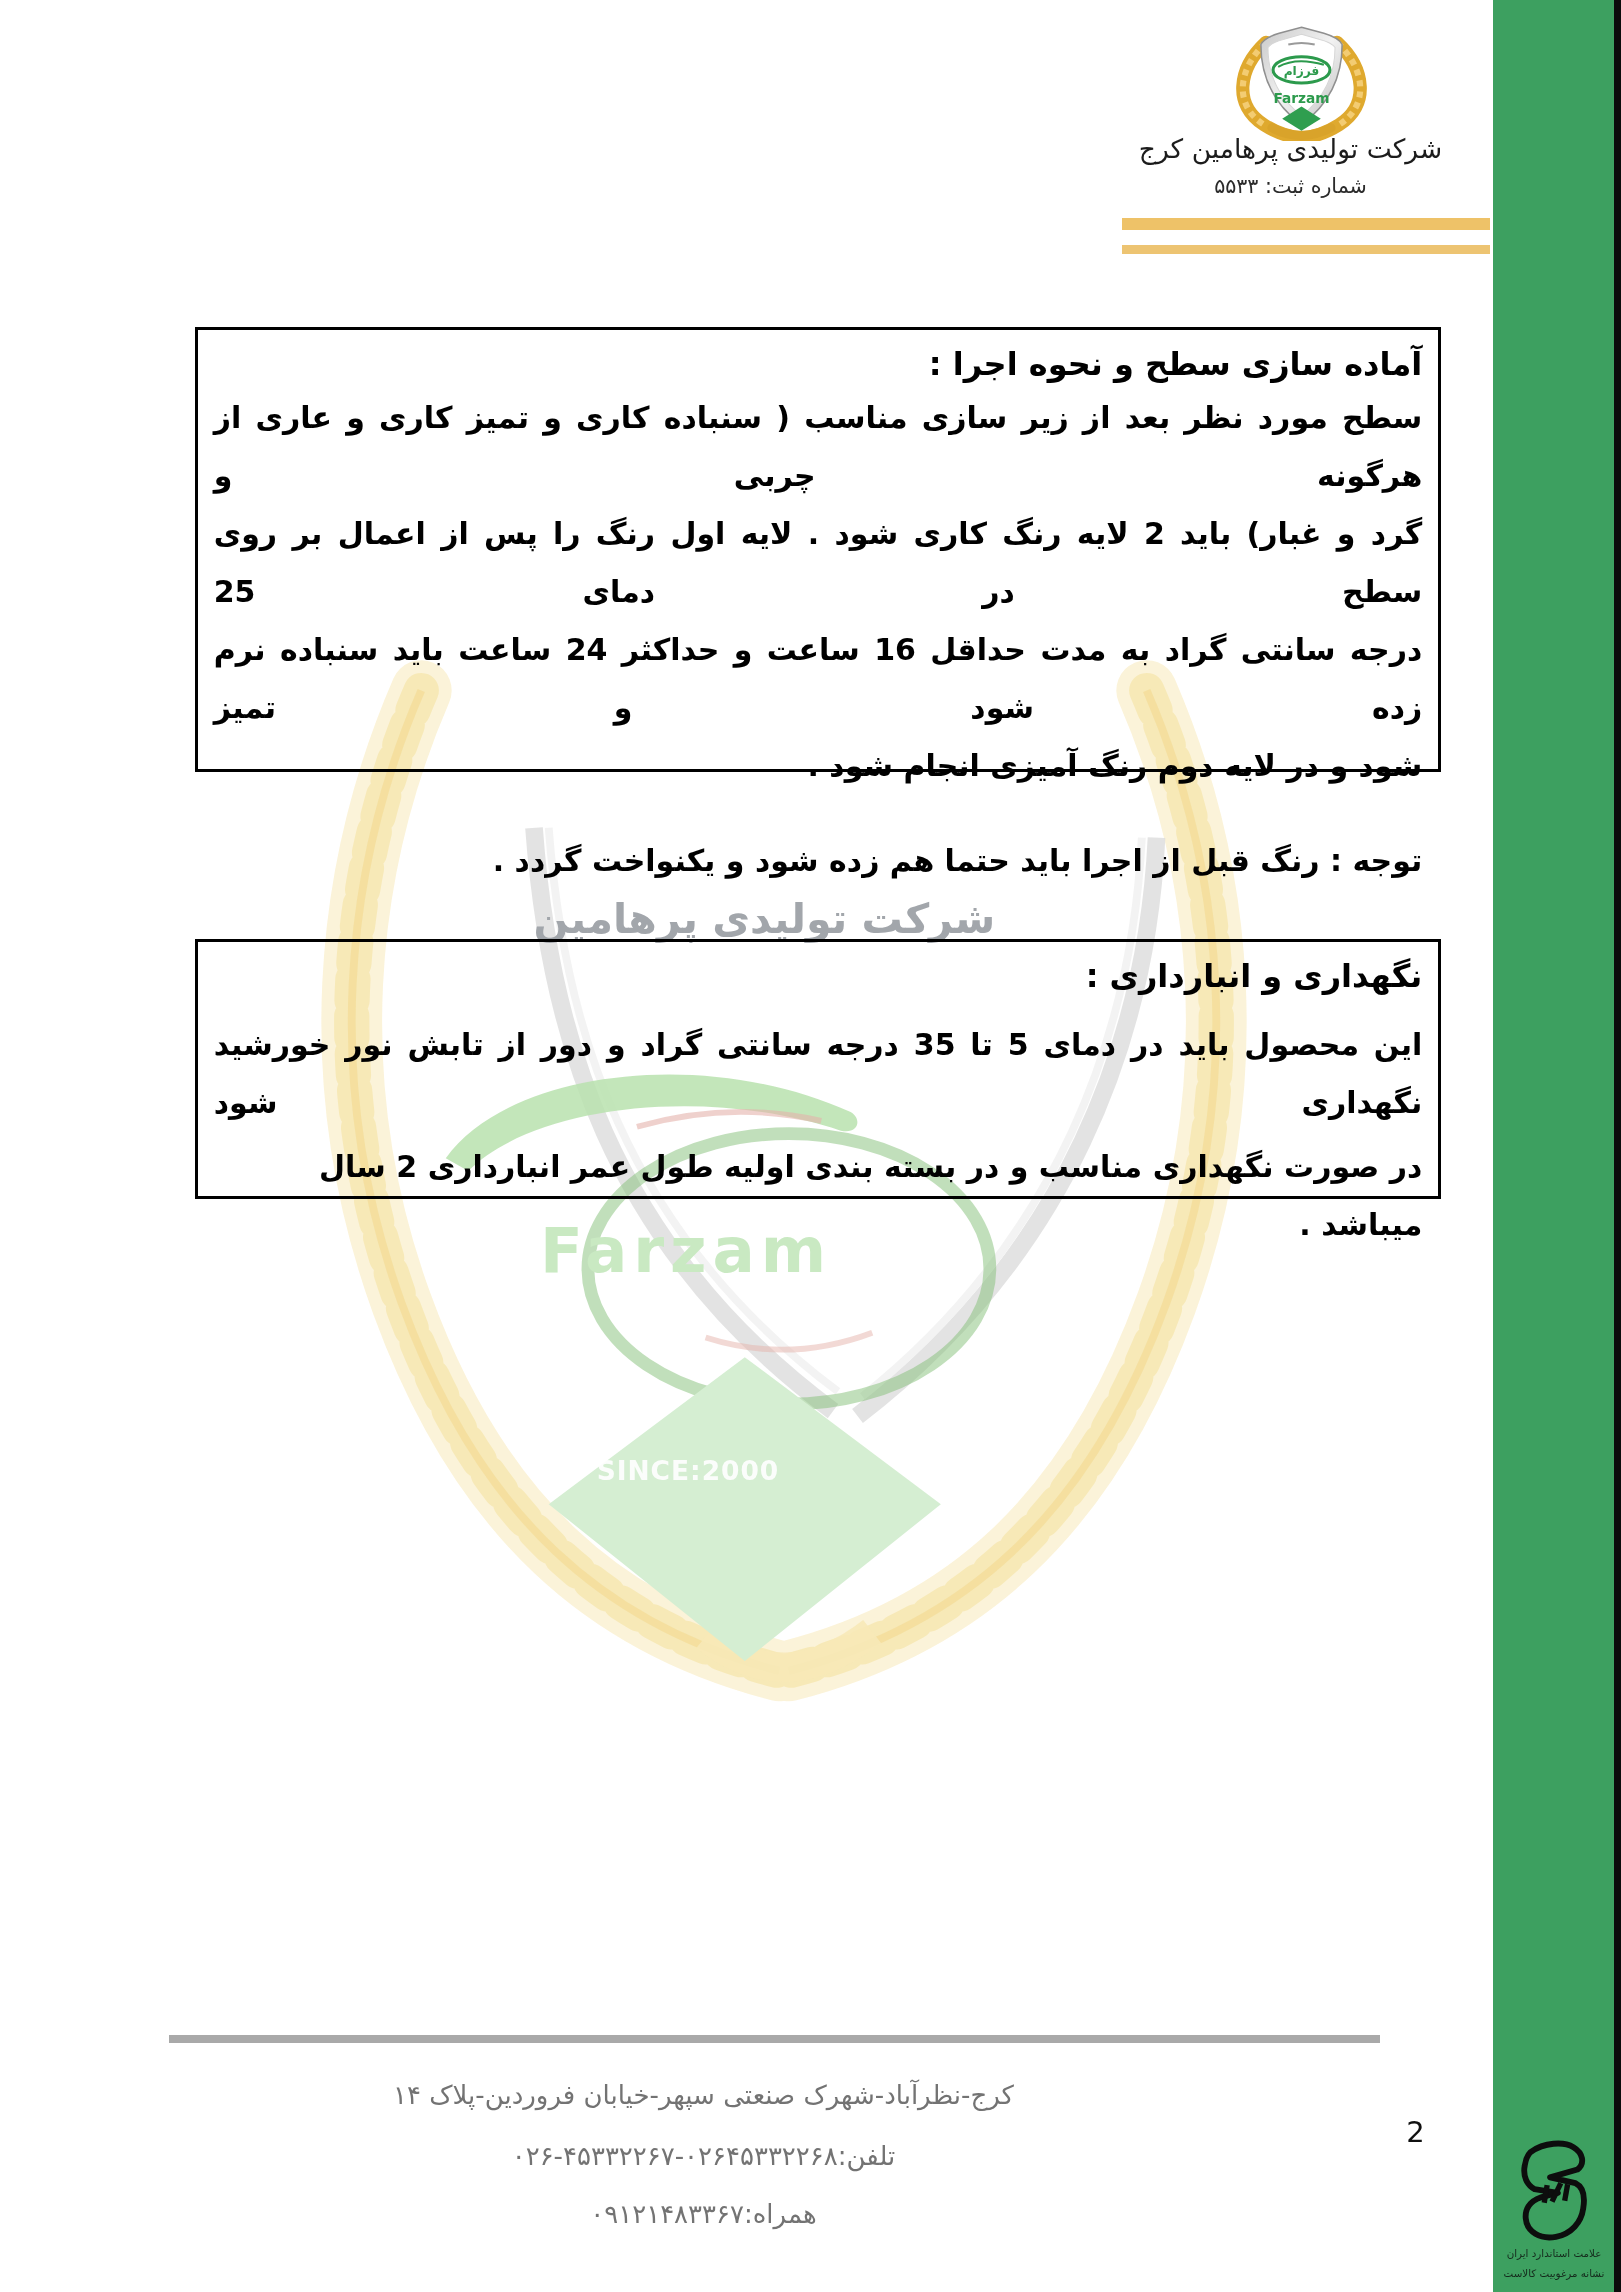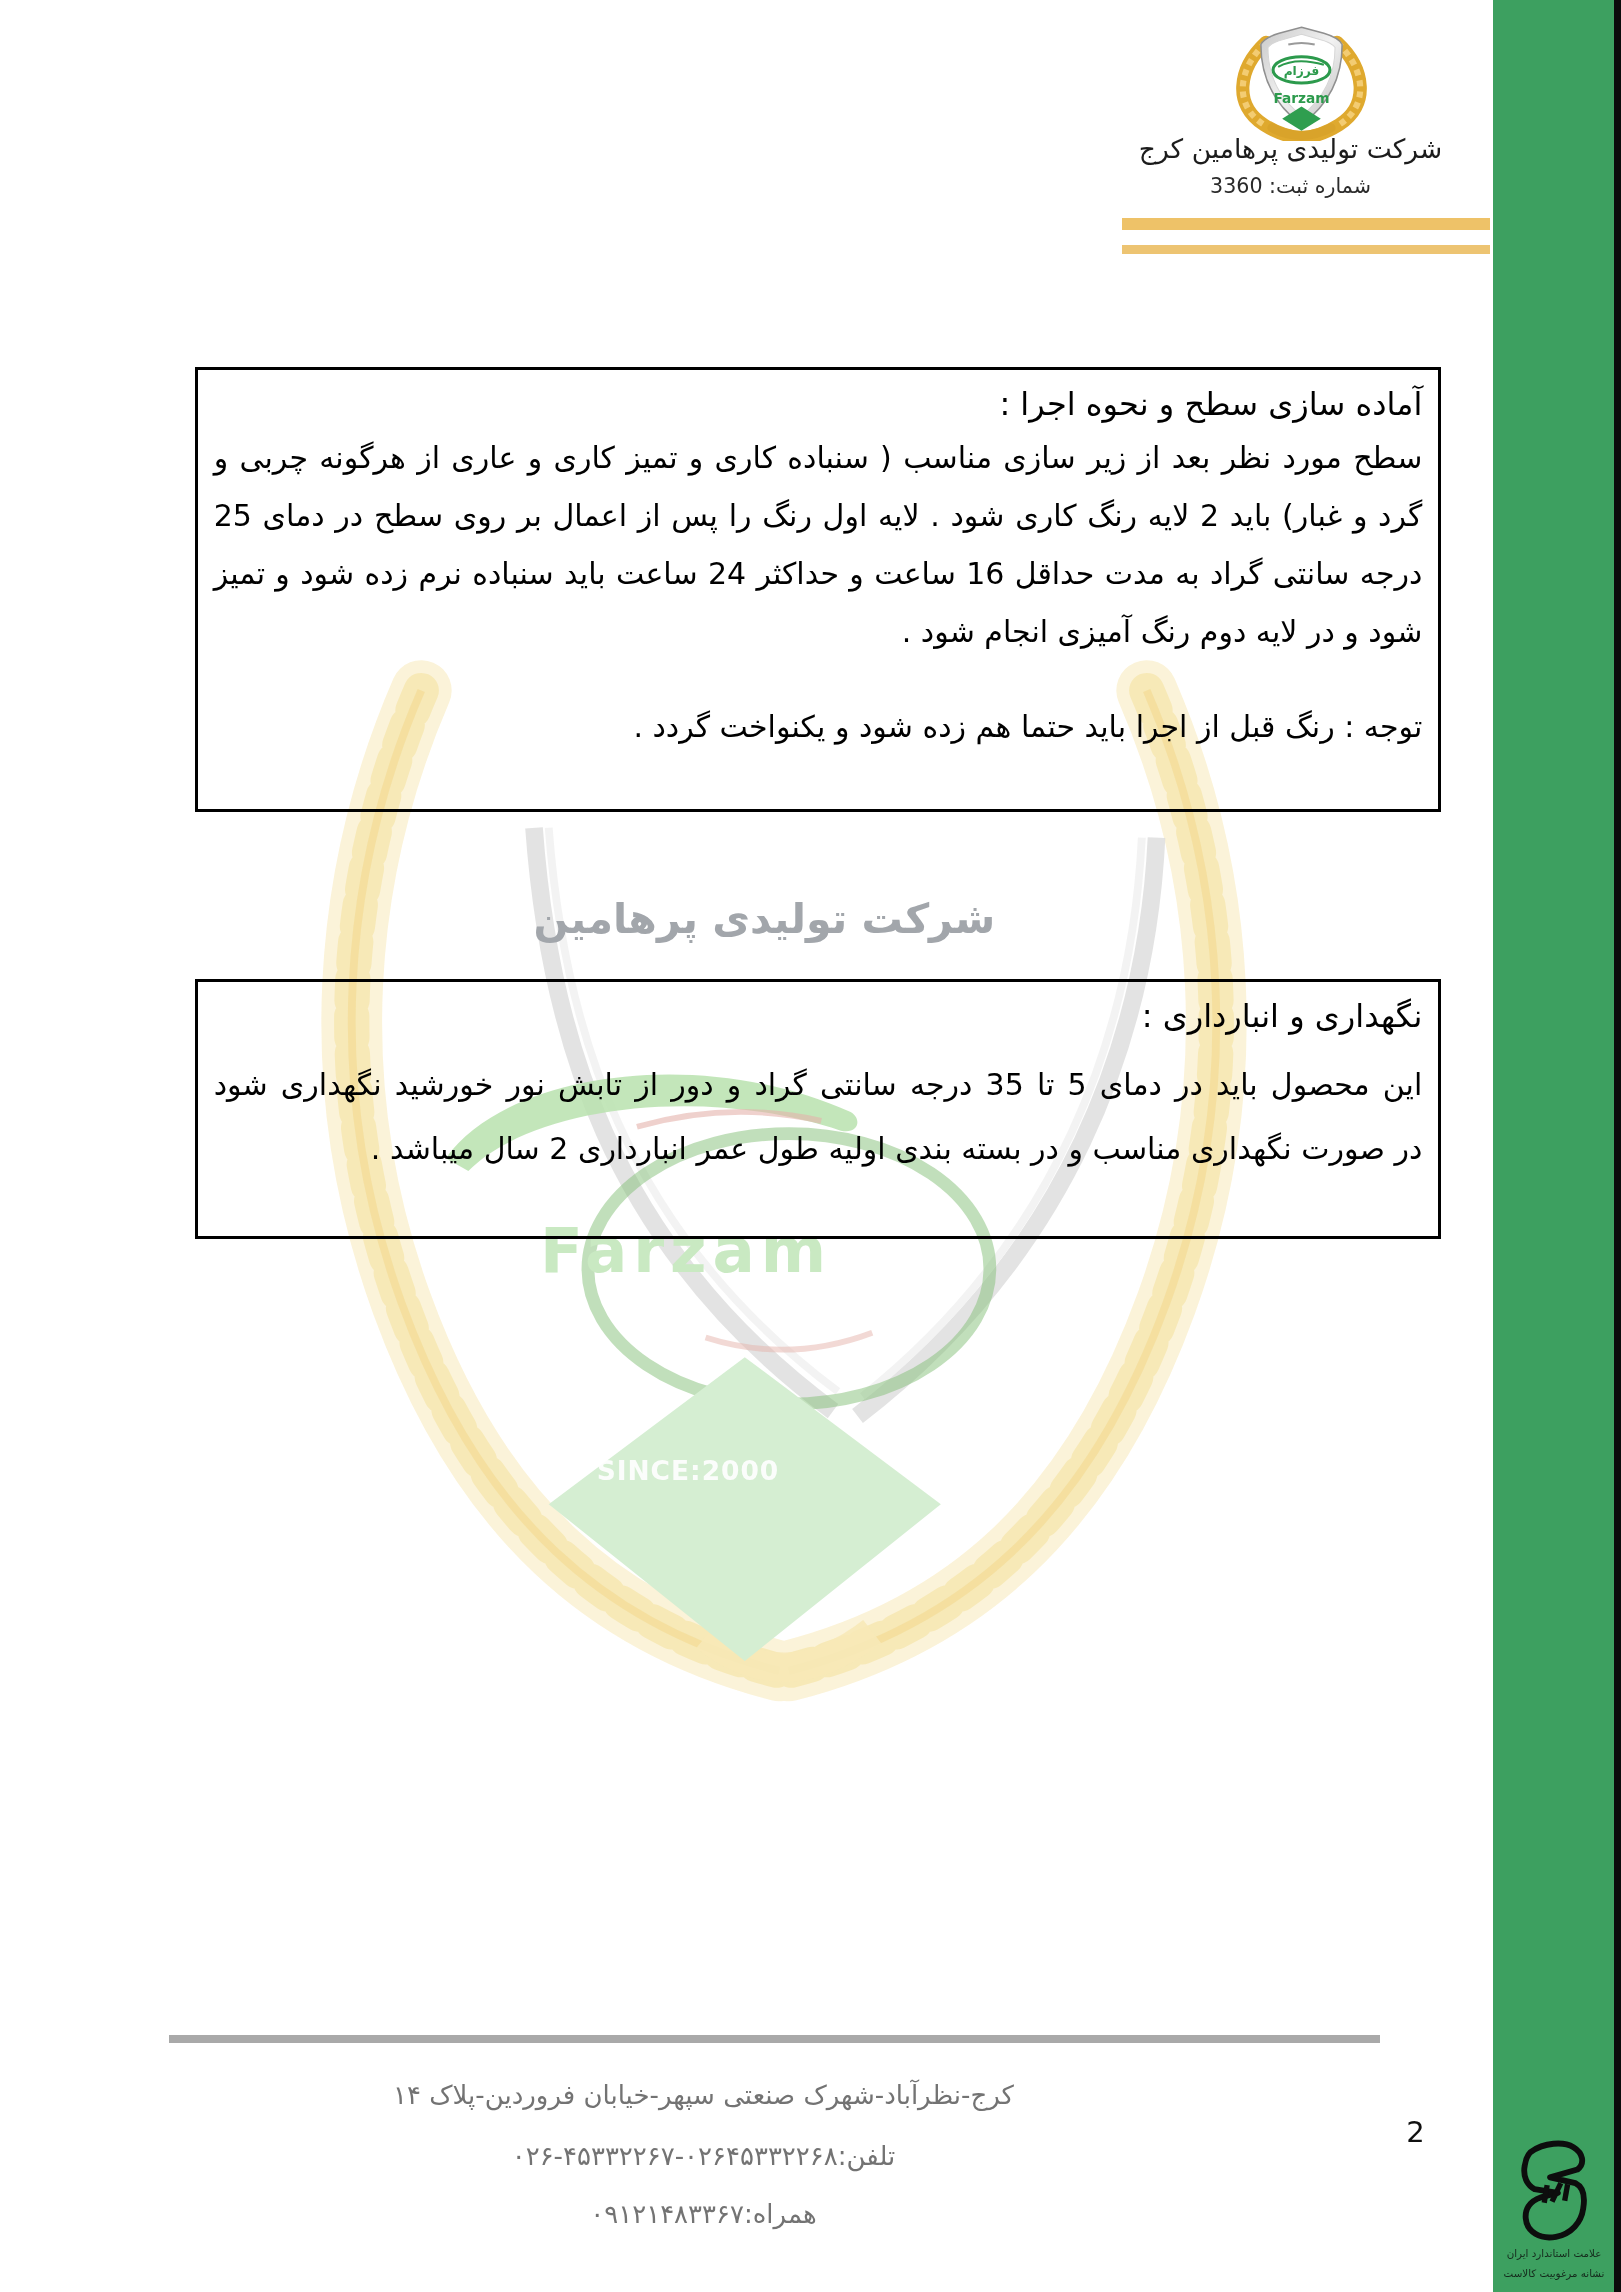--- a/index.html
+++ b/index.html
@@ -19,21 +19,21 @@
     direction:rtl;font-size:20.6px;color:#2b2b2b;}
   .gold-bar{position:absolute;left:1122px;width:368px;background:#eec268;}
   .gold-bar.b1{top:218px;height:11.8px;}
   .gold-bar.b2{top:245px;height:8.8px;background:#edc472;}
 
   
   .watermark{position:absolute;left:284px;top:617px;width:1000px;height:1147px;z-index:0;}
 
   
   .box{position:absolute;left:195px;width:1246px;border:3.9px solid #000;background:transparent;
-    box-sizing:border-box;direction:rtl;color:#000;font-weight:normal;padding:9.8px 15.7px;z-index:2;margin-top:40px;}
+    box-sizing:border-box;direction:rtl;color:#000;font-weight:bold;padding:9.8px 15.7px;z-index:2;}
   .box-prep{top:327px;height:445px;}
   .box-pack{top:778px;height:151px;}
   .box-store{top:939px;height:260px;}
   .box-title{font-size:32px;line-height:49px;text-align:right;}
   .bline{font-size:30px;line-height:58px;text-align:right;}
   .just{text-align:justify;text-align-last:justify;}
   .note-line{margin-top:37px;}
   .pack-row{display:flex;direction:rtl;margin-top:13.7px;padding-right:137px;gap:139px;
     font-size:30px;line-height:49px;}
   .store-l1{margin-top:15.7px;}
@@ -85,21 +85,21 @@
       <path d="M62,30 Q75,27 88,30" fill="none" stroke="#9a9a9a" stroke-width="2"></path>
       <ellipse cx="75" cy="55" rx="28" ry="13" fill="#ffffff" stroke="#2c9a4c" stroke-width="3"></ellipse>
       <path d="M52,52 Q70,42 97,50" fill="none" stroke="#2c9a4c" stroke-width="2"></path>
       <text x="75" y="60" text-anchor="middle" font-size="12" font-weight="bold" fill="#2c9a4c">فرزام</text>
       <text x="75" y="88" text-anchor="middle" font-size="13.5" font-weight="bold" fill="#2c9a4c">Farzam</text>
       <polygon points="75,91 94,103 75,115 56,103" fill="#2f9e4f"></polygon>
     </g>
   </svg>
 
   <div class="company-name">شرکت تولیدی پرهامین کرج</div>
-  <div class="registration">شماره ثبت: 3360</div>
+  <div class="registration">شماره ثبت: ۵۵۳۳</div>
   <div class="gold-bar b1"></div>
   <div class="gold-bar b2"></div>
 
   <svg class="watermark" viewBox="0 0 1020 1170">
     <g opacity="0.9">
       <path d="M 140,75 C 60,260 40,480 120,700 C 200,920 330,1030 505,1075" fill="none" stroke="#fbf2d5" stroke-width="62" stroke-linecap="round"></path>
       <path d="M 880,75 C 960,260 980,480 900,700 C 820,920 690,1030 515,1075" fill="none" stroke="#fbf2d5" stroke-width="62" stroke-linecap="round"></path>
       <path d="M 140,75 C 60,260 40,480 120,700 C 200,920 330,1030 505,1075" fill="none" stroke="#f7e7b0" stroke-width="36" stroke-dasharray="22 16" stroke-linecap="round"></path>
       <path d="M 880,75 C 960,260 980,480 900,700 C 820,920 690,1030 515,1075" fill="none" stroke="#f7e7b0" stroke-width="36" stroke-dasharray="22 16" stroke-linecap="round"></path>
       <path d="M 140,75 C 60,260 40,480 120,700 C 200,920 330,1030 505,1075" fill="none" stroke="#f3da8e" stroke-width="8" opacity="0.8"></path>

